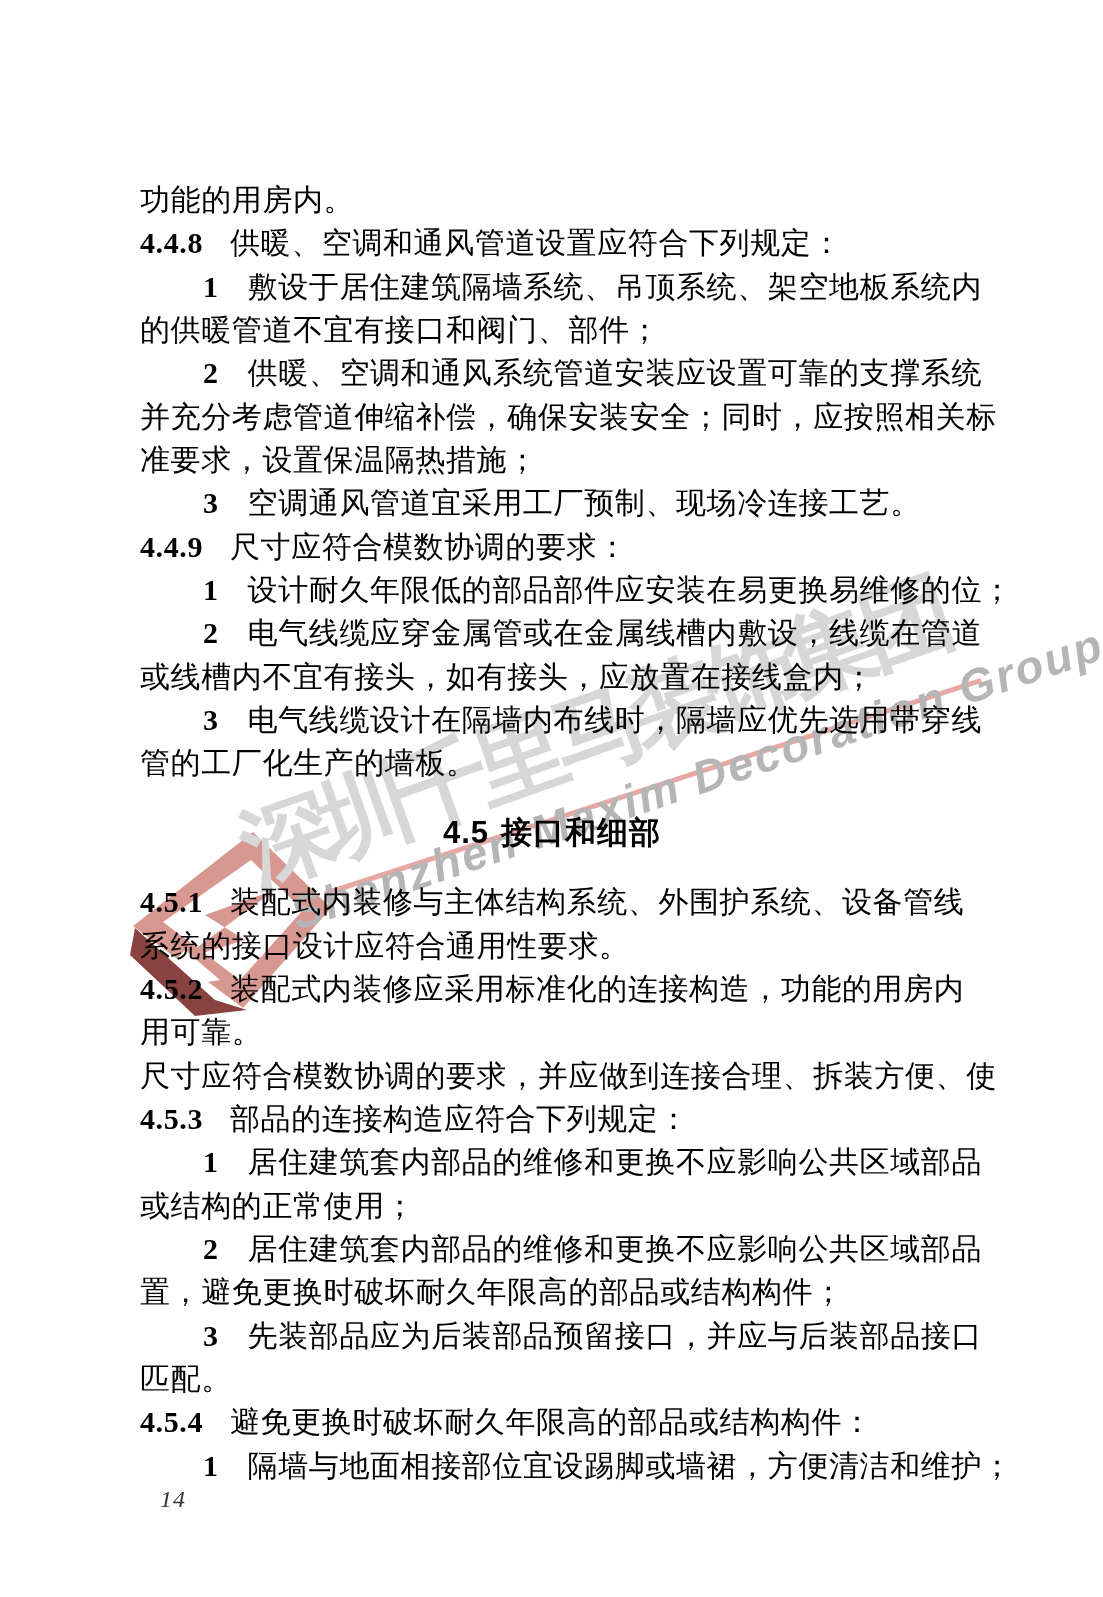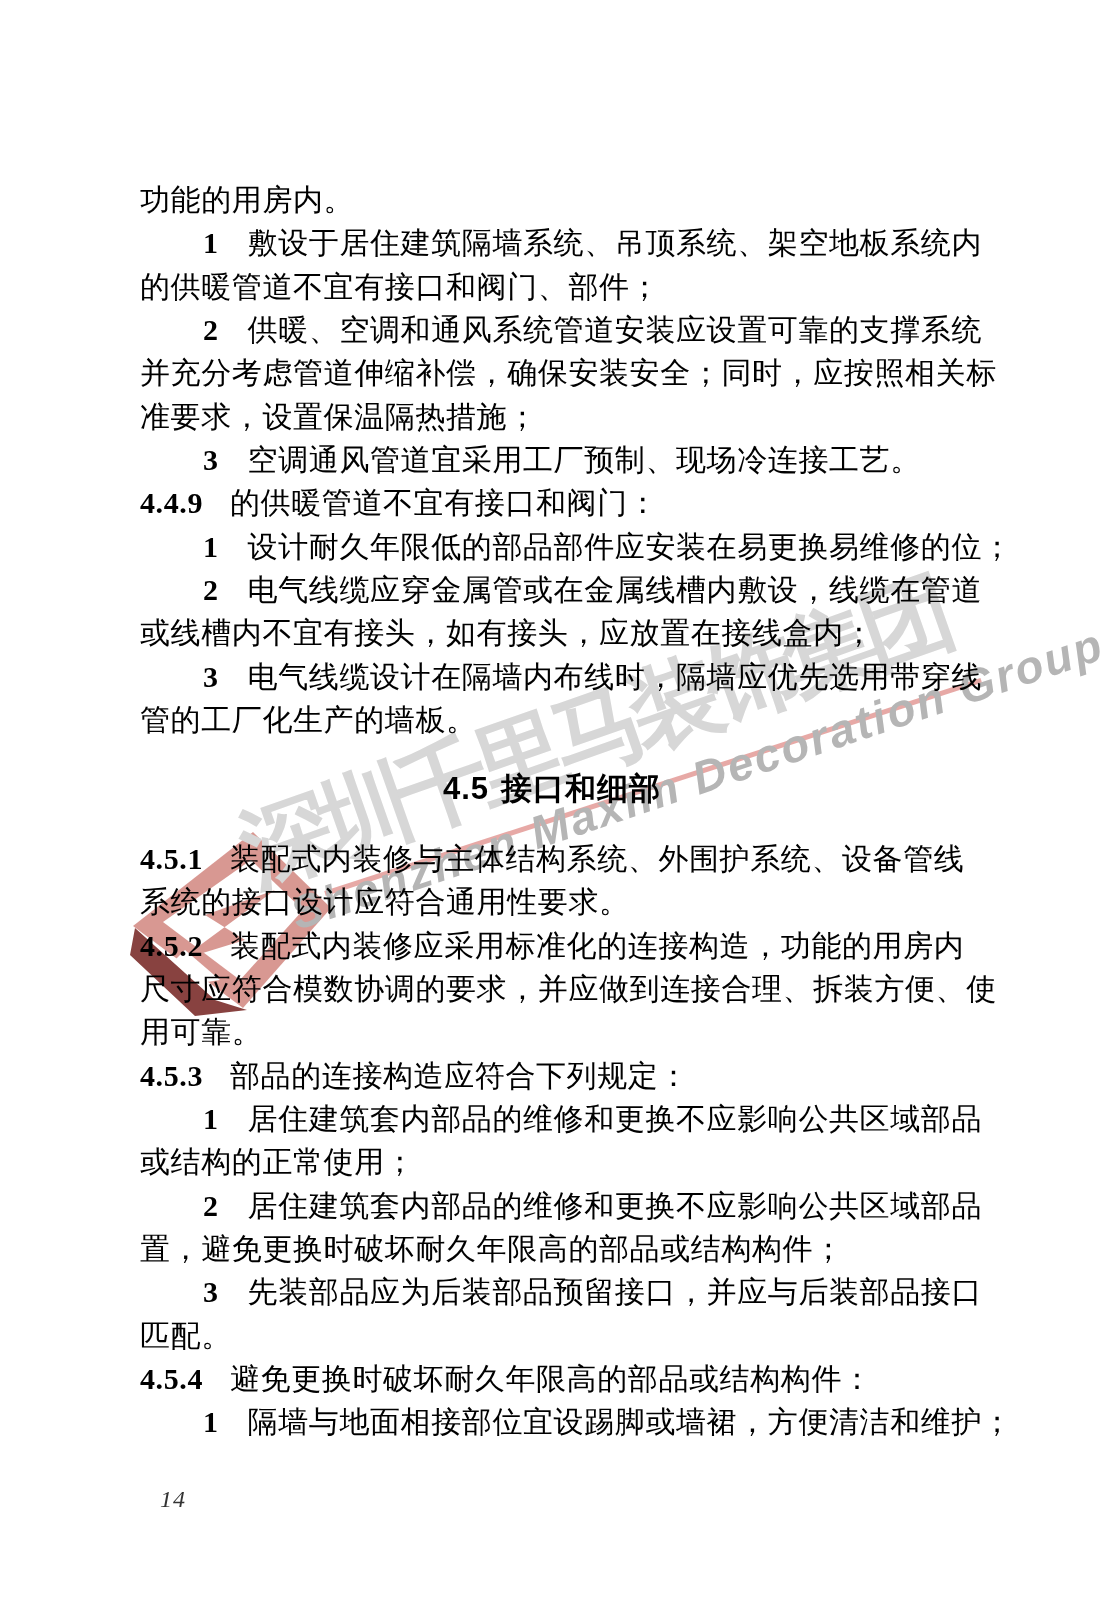--- a/index.html
+++ b/index.html
@@ -71,38 +71,39 @@
         <polygon points="60,130 95,160 75,163 50,140" fill="#ffffff"></polygon>
       </g>
     </svg>
     <div class="wm-line" style="background: rgb(227, 154, 150);"></div>
     <div class="wm-cn" style="color: rgb(215, 215, 215);">深圳千里马装饰集团</div>
     <div class="wm-en" style="color: rgb(181, 181, 181);">Shenzhen Maxim Decoration Group</div>
   </div>
 
   <div class="body-text">
       <div class="line cont"><span>功能的用房内。</span></div>
+      <div class="line clause"><span class="num">4.4.8</span><span>供暖、空调和通风管道设置应符合下列规定：</span></div>
       <div class="line item"><span class="num">1</span><span>敷设于居住建筑隔墙系统、吊顶系统、架空地板系统内</span></div>
       <div class="line cont"><span>的供暖管道不宜有接口和阀门、部件；</span></div>
       <div class="line item"><span class="num">2</span><span>供暖、空调和通风系统管道安装应设置可靠的支撑系统</span></div>
       <div class="line cont"><span>并充分考虑管道伸缩补偿，确保安装安全；同时，应按照相关标</span></div>
       <div class="line cont"><span>准要求，设置保温隔热措施；</span></div>
       <div class="line item"><span class="num">3</span><span>空调通风管道宜采用工厂预制、现场冷连接工艺。</span></div>
-      <div class="line clause"><span class="num">4.4.9</span><span>的供暖管道不宜有接口和阀门：</span></div>
+      <div class="line clause"><span class="num">4.4.9</span><span>尺寸应符合模数协调的要求：</span></div>
       <div class="line item"><span class="num">1</span><span>设计耐久年限低的部品部件应安装在易更换易维修的位；</span></div>
       <div class="line item"><span class="num">2</span><span>电气线缆应穿金属管或在金属线槽内敷设，线缆在管道</span></div>
       <div class="line cont"><span>或线槽内不宜有接头，如有接头，应放置在接线盒内；</span></div>
       <div class="line item"><span class="num">3</span><span>电气线缆设计在隔墙内布线时，隔墙应优先选用带穿线</span></div>
       <div class="line cont"><span>管的工厂化生产的墙板。</span></div>
       <div class="line heading"><span class="num">4.5</span><span>接口和细部</span></div>
       <div class="line clause"><span class="num">4.5.1</span><span>装配式内装修与主体结构系统、外围护系统、设备管线</span></div>
       <div class="line cont"><span>系统的接口设计应符合通用性要求。</span></div>
       <div class="line clause"><span class="num">4.5.2</span><span>装配式内装修应采用标准化的连接构造，功能的用房内</span></div>
+      <div class="line cont"><span>用可靠。</span></div>
       <div class="line cont"><span>尺寸应符合模数协调的要求，并应做到连接合理、拆装方便、使</span></div>
-      <div class="line cont"><span>用可靠。</span></div>
       <div class="line clause"><span class="num">4.5.3</span><span>部品的连接构造应符合下列规定：</span></div>
       <div class="line item"><span class="num">1</span><span>居住建筑套内部品的维修和更换不应影响公共区域部品</span></div>
       <div class="line cont"><span>或结构的正常使用；</span></div>
       <div class="line item"><span class="num">2</span><span>居住建筑套内部品的维修和更换不应影响公共区域部品</span></div>
       <div class="line cont"><span>置，避免更换时破坏耐久年限高的部品或结构构件；</span></div>
       <div class="line item"><span class="num">3</span><span>先装部品应为后装部品预留接口，并应与后装部品接口</span></div>
       <div class="line cont"><span>匹配。</span></div>
       <div class="line clause"><span class="num">4.5.4</span><span>避免更换时破坏耐久年限高的部品或结构构件：</span></div>
       <div class="line item"><span class="num">1</span><span>隔墙与地面相接部位宜设踢脚或墙裙，方便清洁和维护；</span></div>
     </div>

